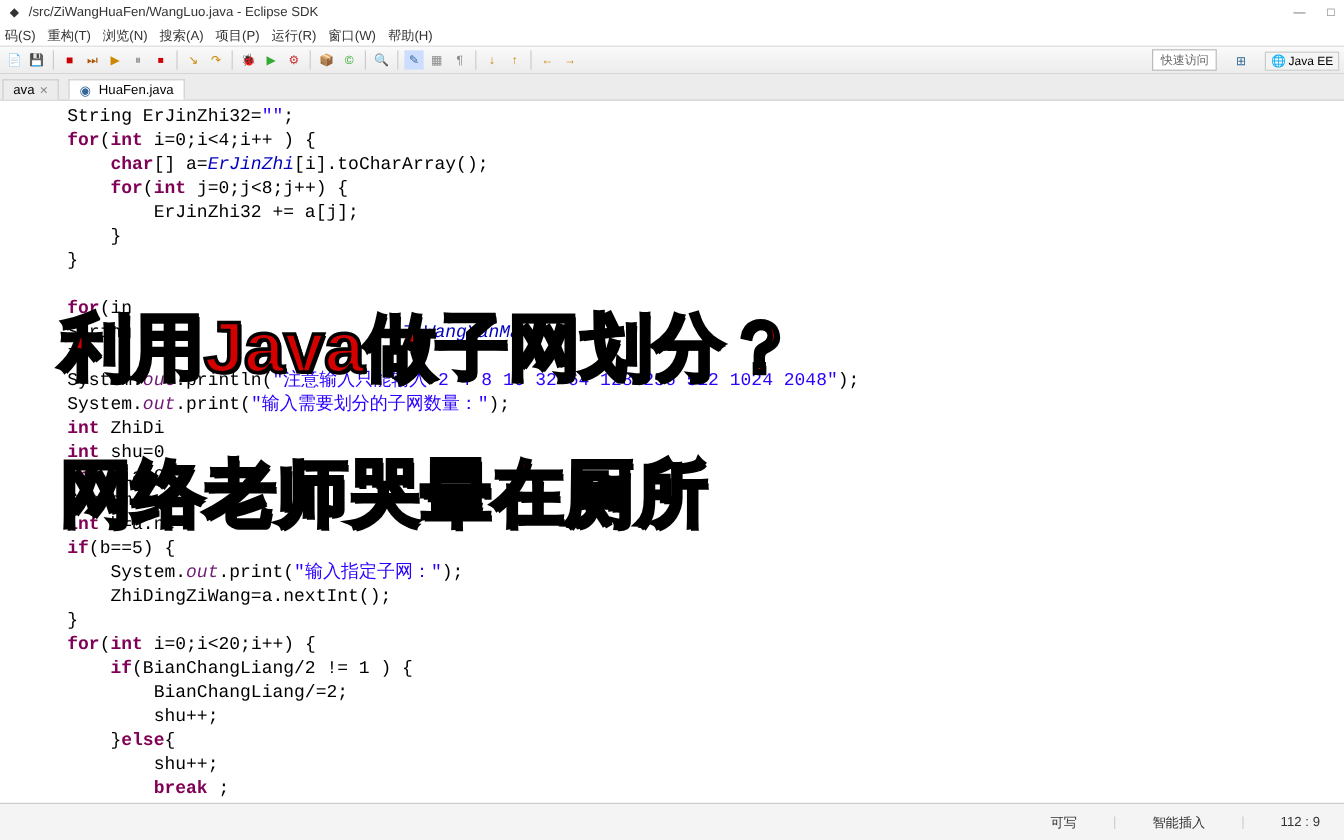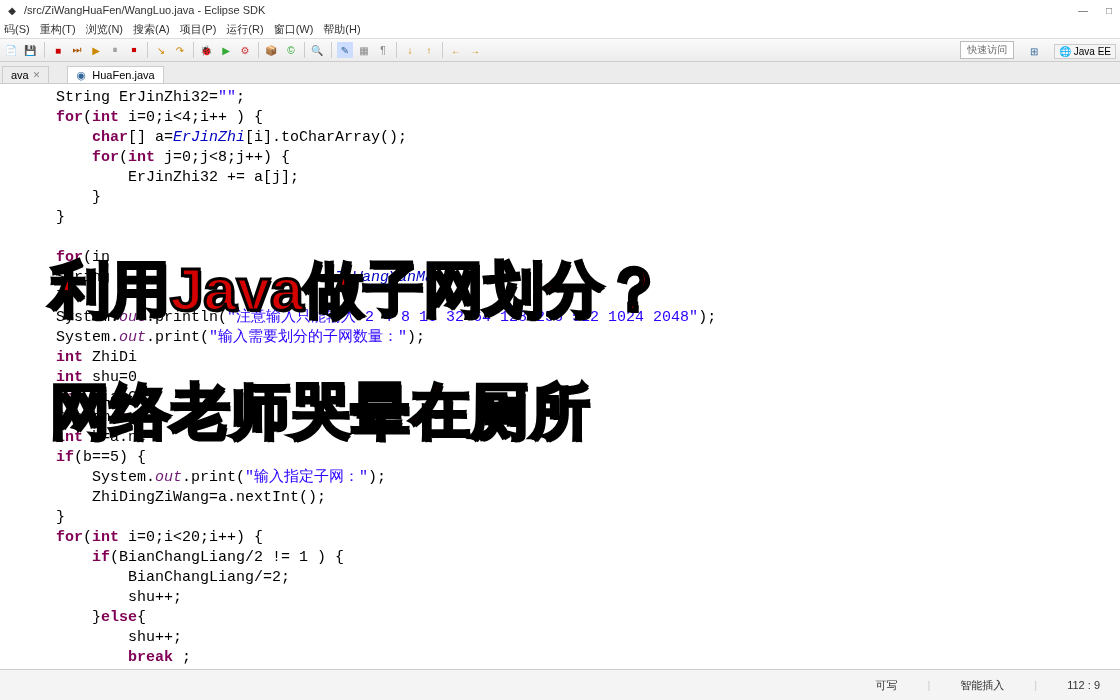--- a/index.html
+++ b/index.html
@@ -10,21 +10,21 @@
 .win-btn { width: 14px; height: 14px; display: inline-flex; align-items: center; justify-content: center; color: #666; font-size: 10px; }
 .menubar { height: 18px; display: flex; align-items: center; padding: 0 4px; gap: 10px; color: #333; font-size: 11px; }
 .menubar span { cursor: default; }
 .toolbar { height: 24px; border-top: 1px solid #ddd; border-bottom: 1px solid #ccc; display: flex; align-items: center; padding: 0 4px; gap: 3px; background: linear-gradient(#fafafa, #ececec); justify-content: space-between; }
 .toolbar-left { display: flex; align-items: center; gap: 3px; }
 .toolbar-right { display: flex; align-items: flex-end; gap: 12px; }
 .tb-icon { width: 16px; height: 16px; display: inline-flex; align-items: center; justify-content: center; font-size: 10px; }
 .tb-sep { width: 1px; height: 16px; background: #ccc; margin: 0 2px; }
 .quick-access { border: 1px solid #bbb; padding: 1px 6px; font-size: 10px; background: #fff; color: #666; }
 .perspective-btn { display: flex; align-items: center; gap: 2px; border: 1px solid #ccc; padding: 1px 4px; font-size: 10px; background: #f4f4f4; }
-.tabbar { height: 22px; display: flex; align-items: flex-end; background: #ececec; border-bottom: 1px solid #ccc; padding-left: 2px; gap: 18px; }
+.tabbar { height: 22px; display: flex; align-items: flex-end; background: #ececec; border-bottom: 1px solid #ccc; padding-left: 2px; gap: 8px; }
 .tab { display: flex; align-items: center; gap: 4px; padding: 2px 8px; background: #fff; border: 1px solid #ccc; border-bottom: none; font-size: 11px; }
 .tab.inactive { background: #ececec; }
 .tab-close { color: #888; font-size: 9px; }
 .tab-icon { width: 12px; height: 12px; display: inline-block; }
 .editor { position: relative; height: 598px; overflow: hidden; background: #fff; padding: 4px 0 0 20px; font-family: Consolas, "Courier New", monospace; font-size: 15px; line-height: 20px; }
 .code-line { white-space: pre; color: #000; }
 .kw { color: #7f0055; font-weight: bold; }
 .field { color: #0000c0; font-style: italic; }
 .sfield { color: #701a75; font-style: italic; }
 .str { color: #2a00ff; }

